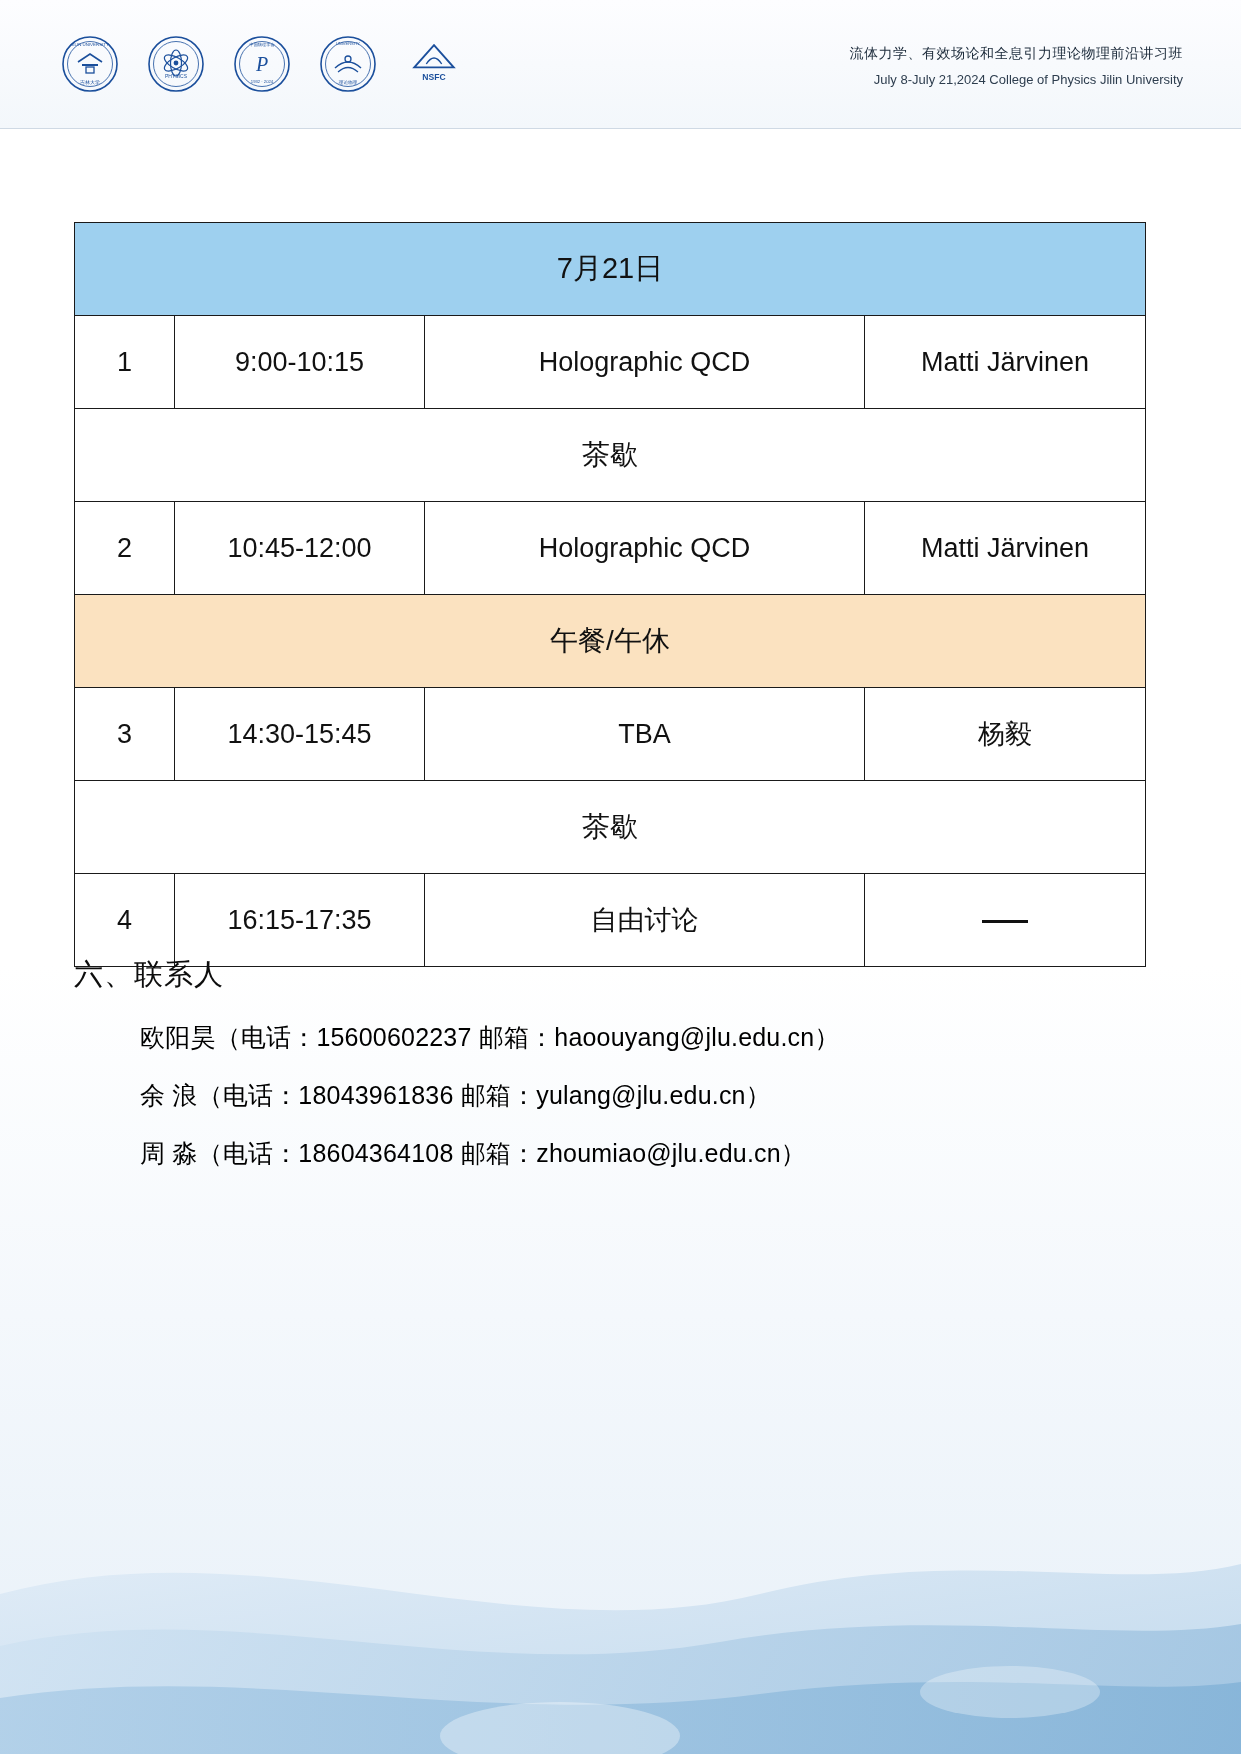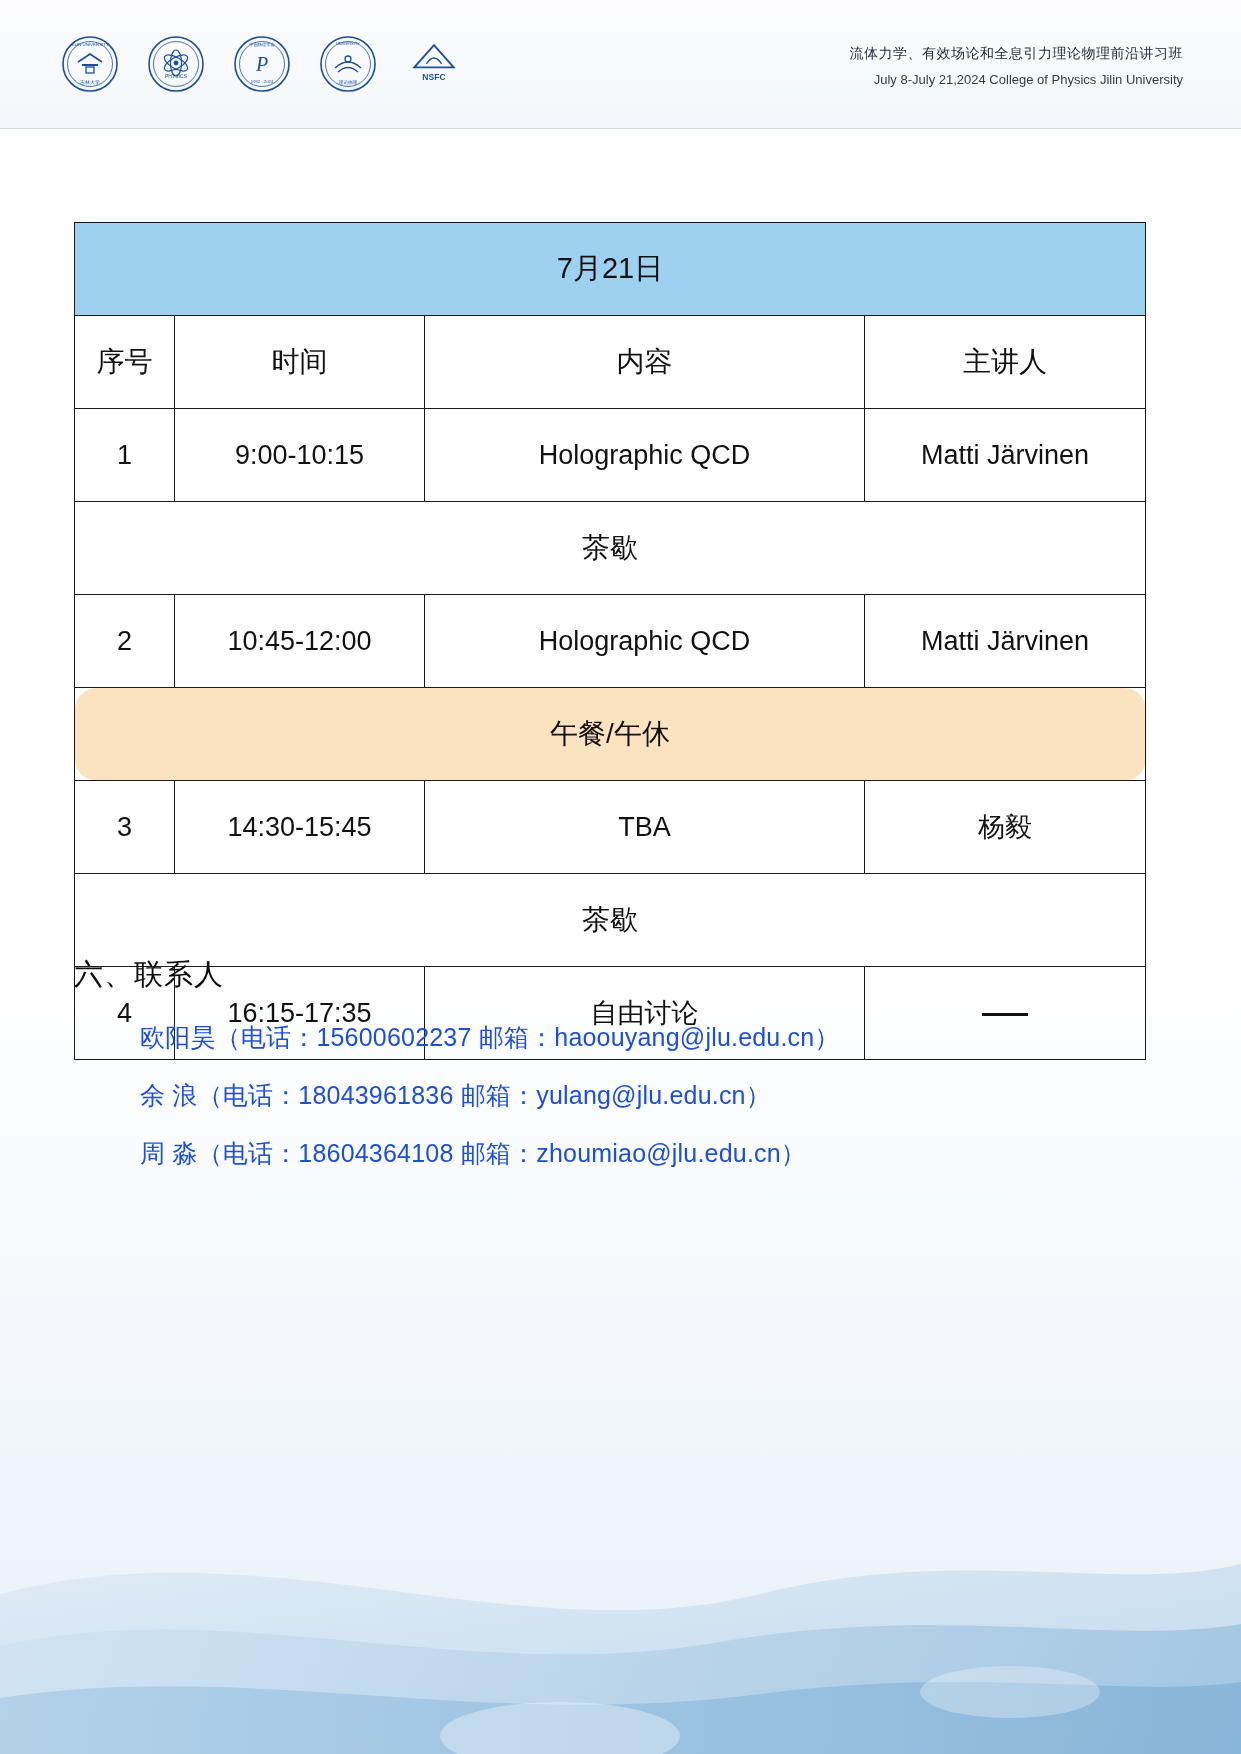--- a/index.html
+++ b/index.html
@@ -119,21 +119,20 @@
     font-size: 28px;
   }
   .row-break td {
     height: 58px;
     font-size: 28px;
   }
   .row-lunch td {
     background: #fbe2c0;
     height: 58px;
     font-size: 28px;
-    border-radius: 22px;
   }
   .row-foot td {
     background: #9ed0ef;
     height: 64px;
     font-size: 29px;
     letter-spacing: 1px;
   }
   .dash {
     display: inline-block;
     width: 46px;
@@ -152,21 +151,21 @@
   }
   .contacts h2 {
     margin: 0 0 26px 0;
     font-size: 29px;
     font-weight: 400;
     color: #0d0d0d;
     letter-spacing: 1px;
   }
   .contact-line {
     font-size: 25px;
-    color: #1d4ed8;
+    color: #000000;
     margin-left: 66px;
     margin-bottom: 25px;
     white-space: nowrap;
     letter-spacing: 0.2px;
   }
 </style>
 </head>
 <body>
 
 <div class="page-bg"></div>
@@ -263,26 +262,20 @@
     <colgroup>
       <col class="col-no">
         <col class="col-time">
         <col class="col-topic">
         <col class="col-spk">
     </colgroup>
     <tbody>
       <tr class="row-date">
         <td colspan="4">7月21日</td>
       </tr>
-      <tr class="row-head">
-        <td>序号</td>
-        <td>时间</td>
-        <td>内容</td>
-        <td>主讲人</td>
-      </tr>
 
       <tr>
         <td>1</td>
         <td>9:00-10:15</td>
         <td>Holographic QCD</td>
         <td>Matti Järvinen</td>
       </tr>
 
       <tr class="row-break">
         <td colspan="4">茶歇</td>

